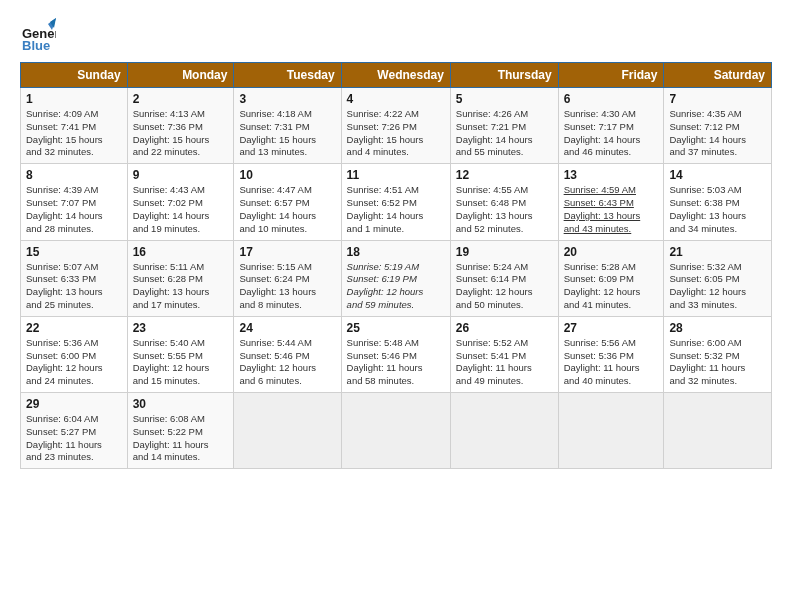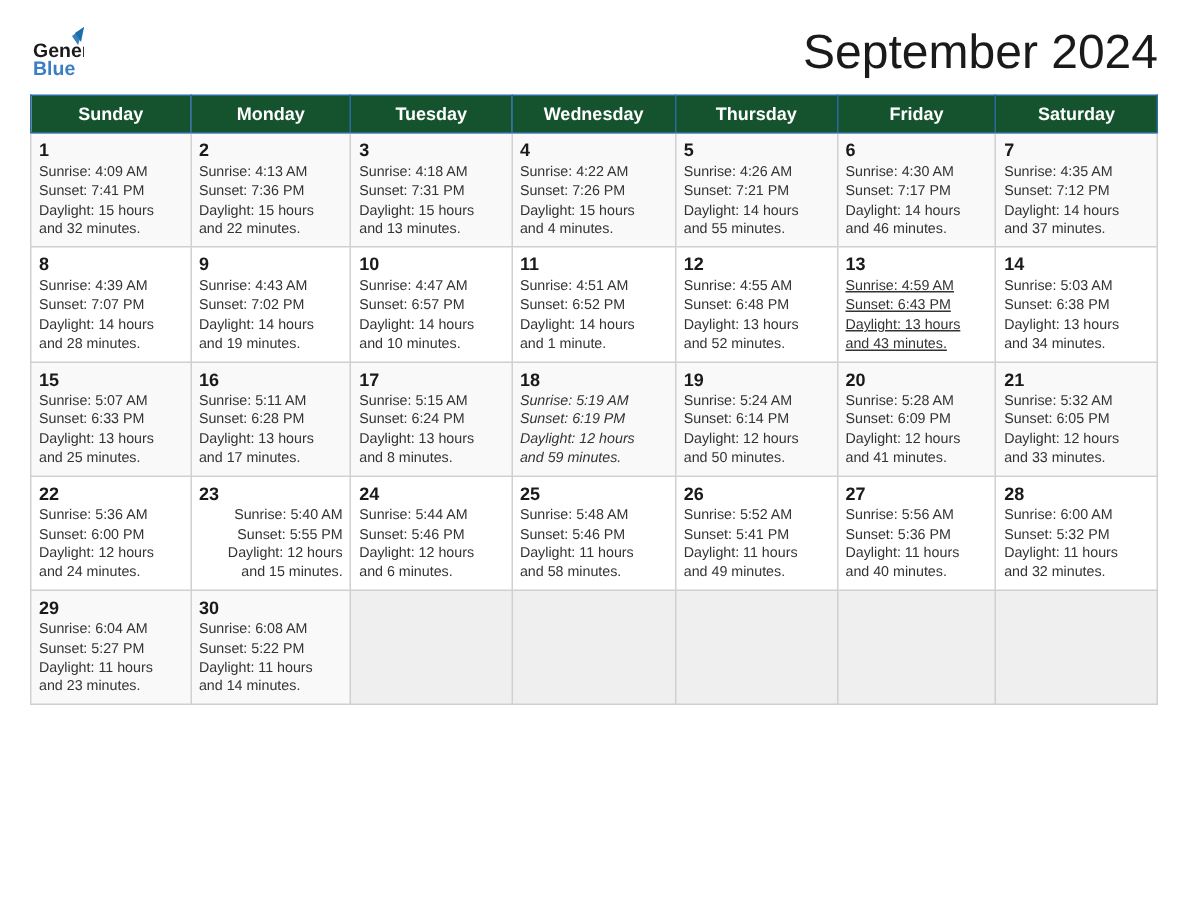--- a/index.html
+++ b/index.html
@@ -33,24 +33,24 @@
       font-size: 14px;
       color: #1a1a1a;
       font-style: italic;
     }
     .calendar {
       width: 100%;
       border-collapse: collapse;
       font-size: 10.5px;
     }
     .calendar thead tr th {
-      background: #14532d;
+      background: #a16207;
       color: #fff;
       padding: 5px 6px;
-      text-align: center;
+      text-align: right;
       font-size: 12px;
       font-weight: bold;
       border: 1px solid #2c6aa0;
     }
     .calendar tbody tr td {
       border: 1px solid #d0d0d0;
       vertical-align: top;
       padding: 4px 5px;
       width: 113px;
       min-height: 70px;
@@ -93,21 +93,20 @@
   <div class="header">
     <div class="logo-wrap">
       <svg class="logo-icon" viewBox="0 0 36 36">
         <text x="2" y="22" font-size="13" font-weight="bold" fill="#1a1a1a">General</text>
         <text x="2" y="34" font-size="13" font-weight="bold" fill="#3a7fc1">Blue</text>
         <polygon points="28,8 36,2 32,14" fill="#3a7fc1"></polygon>
         <polygon points="30,6 36,2 34,12" fill="#1a6faa"></polygon>
       </svg>
     </div>
     <div class="title-block">
-      <div class="month-title">September 2024</div>
     </div>
   </div>
 
   <table class="calendar">
     <thead>
       <tr>
 
       <th>Sunday</th>
           <th>Monday</th>
           <th>Tuesday</th>
@@ -274,21 +273,21 @@
         <tr>
           <td>
             <span class="day-num">22</span>
             <div class="day-info" style="white-space: pre-line;">Sunrise: 5:36 AM
 Sunset: 6:00 PM
 Daylight: 12 hours
 and 24 minutes.</div>
           </td>
           <td>
             <span class="day-num">23</span>
-            <div class="day-info" style="white-space: pre-line; text-align: right;">Sunrise: 5:40 AM
+            <div class="day-info" style="white-space: pre-line;">Sunrise: 5:40 AM
 Sunset: 5:55 PM
 Daylight: 12 hours
 and 15 minutes.</div>
           </td>
           <td>
             <span class="day-num">24</span>
             <div class="day-info" style="white-space: pre-line;">Sunrise: 5:44 AM
 Sunset: 5:46 PM
 Daylight: 12 hours
 and 6 minutes.</div>

